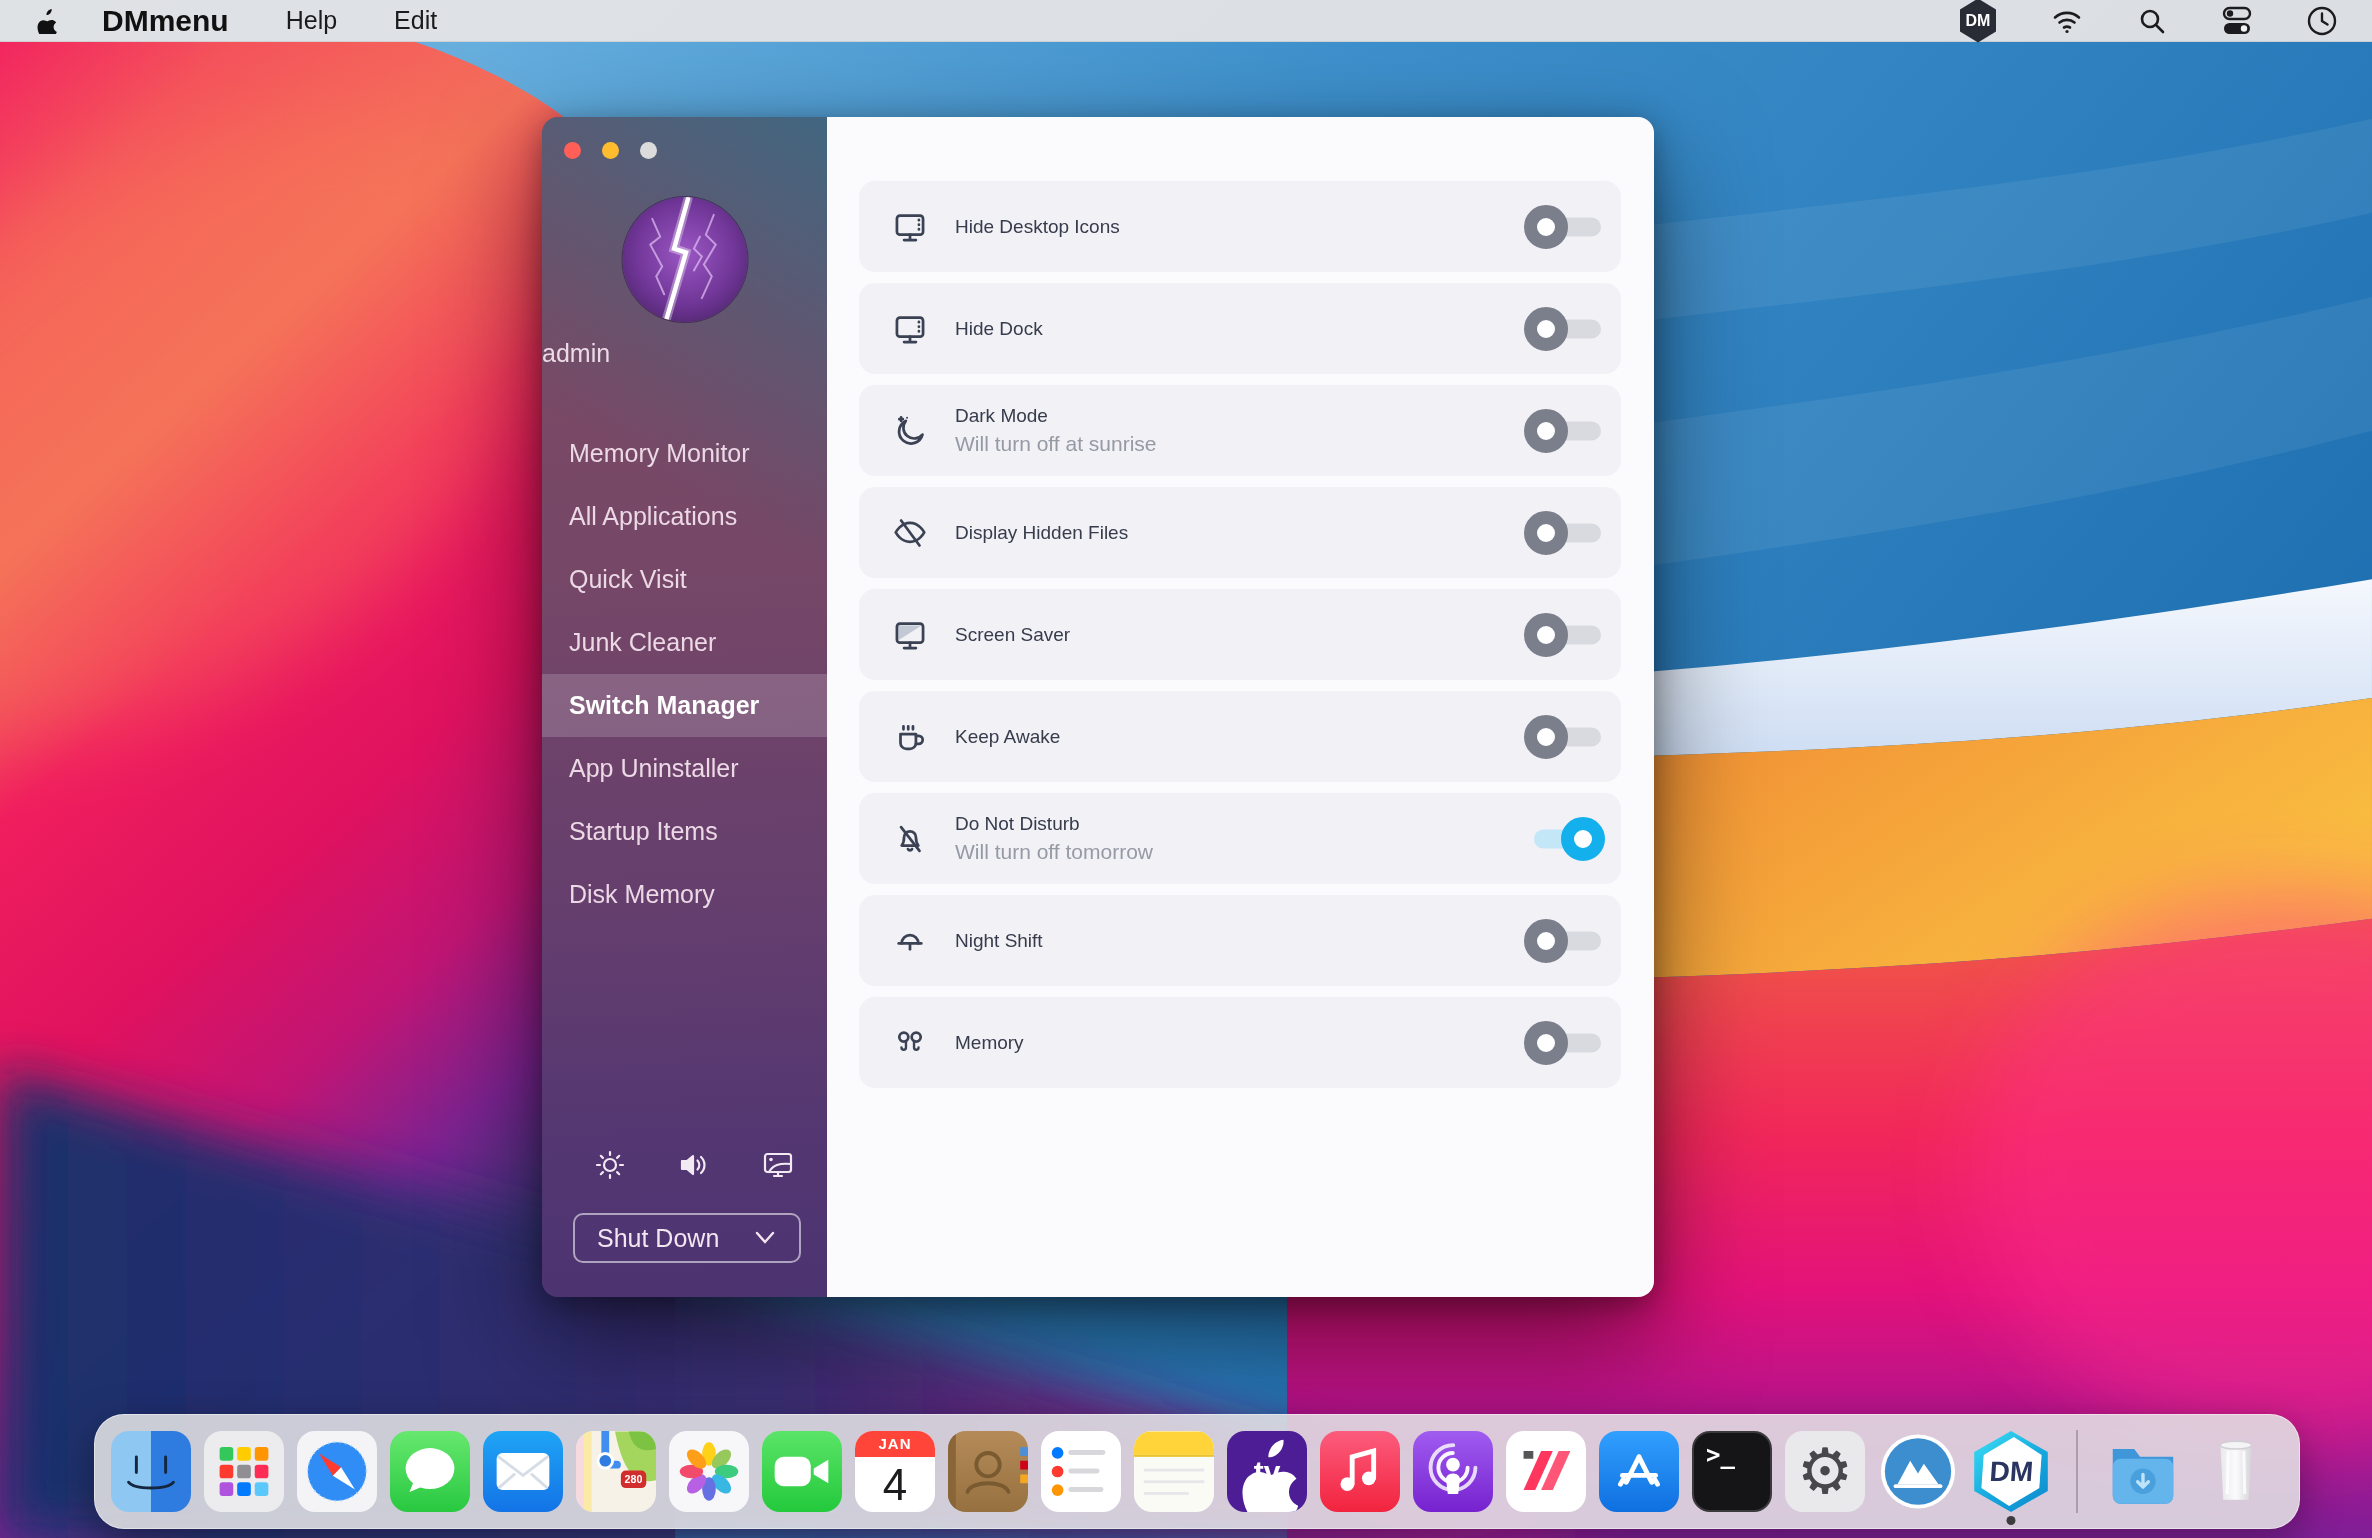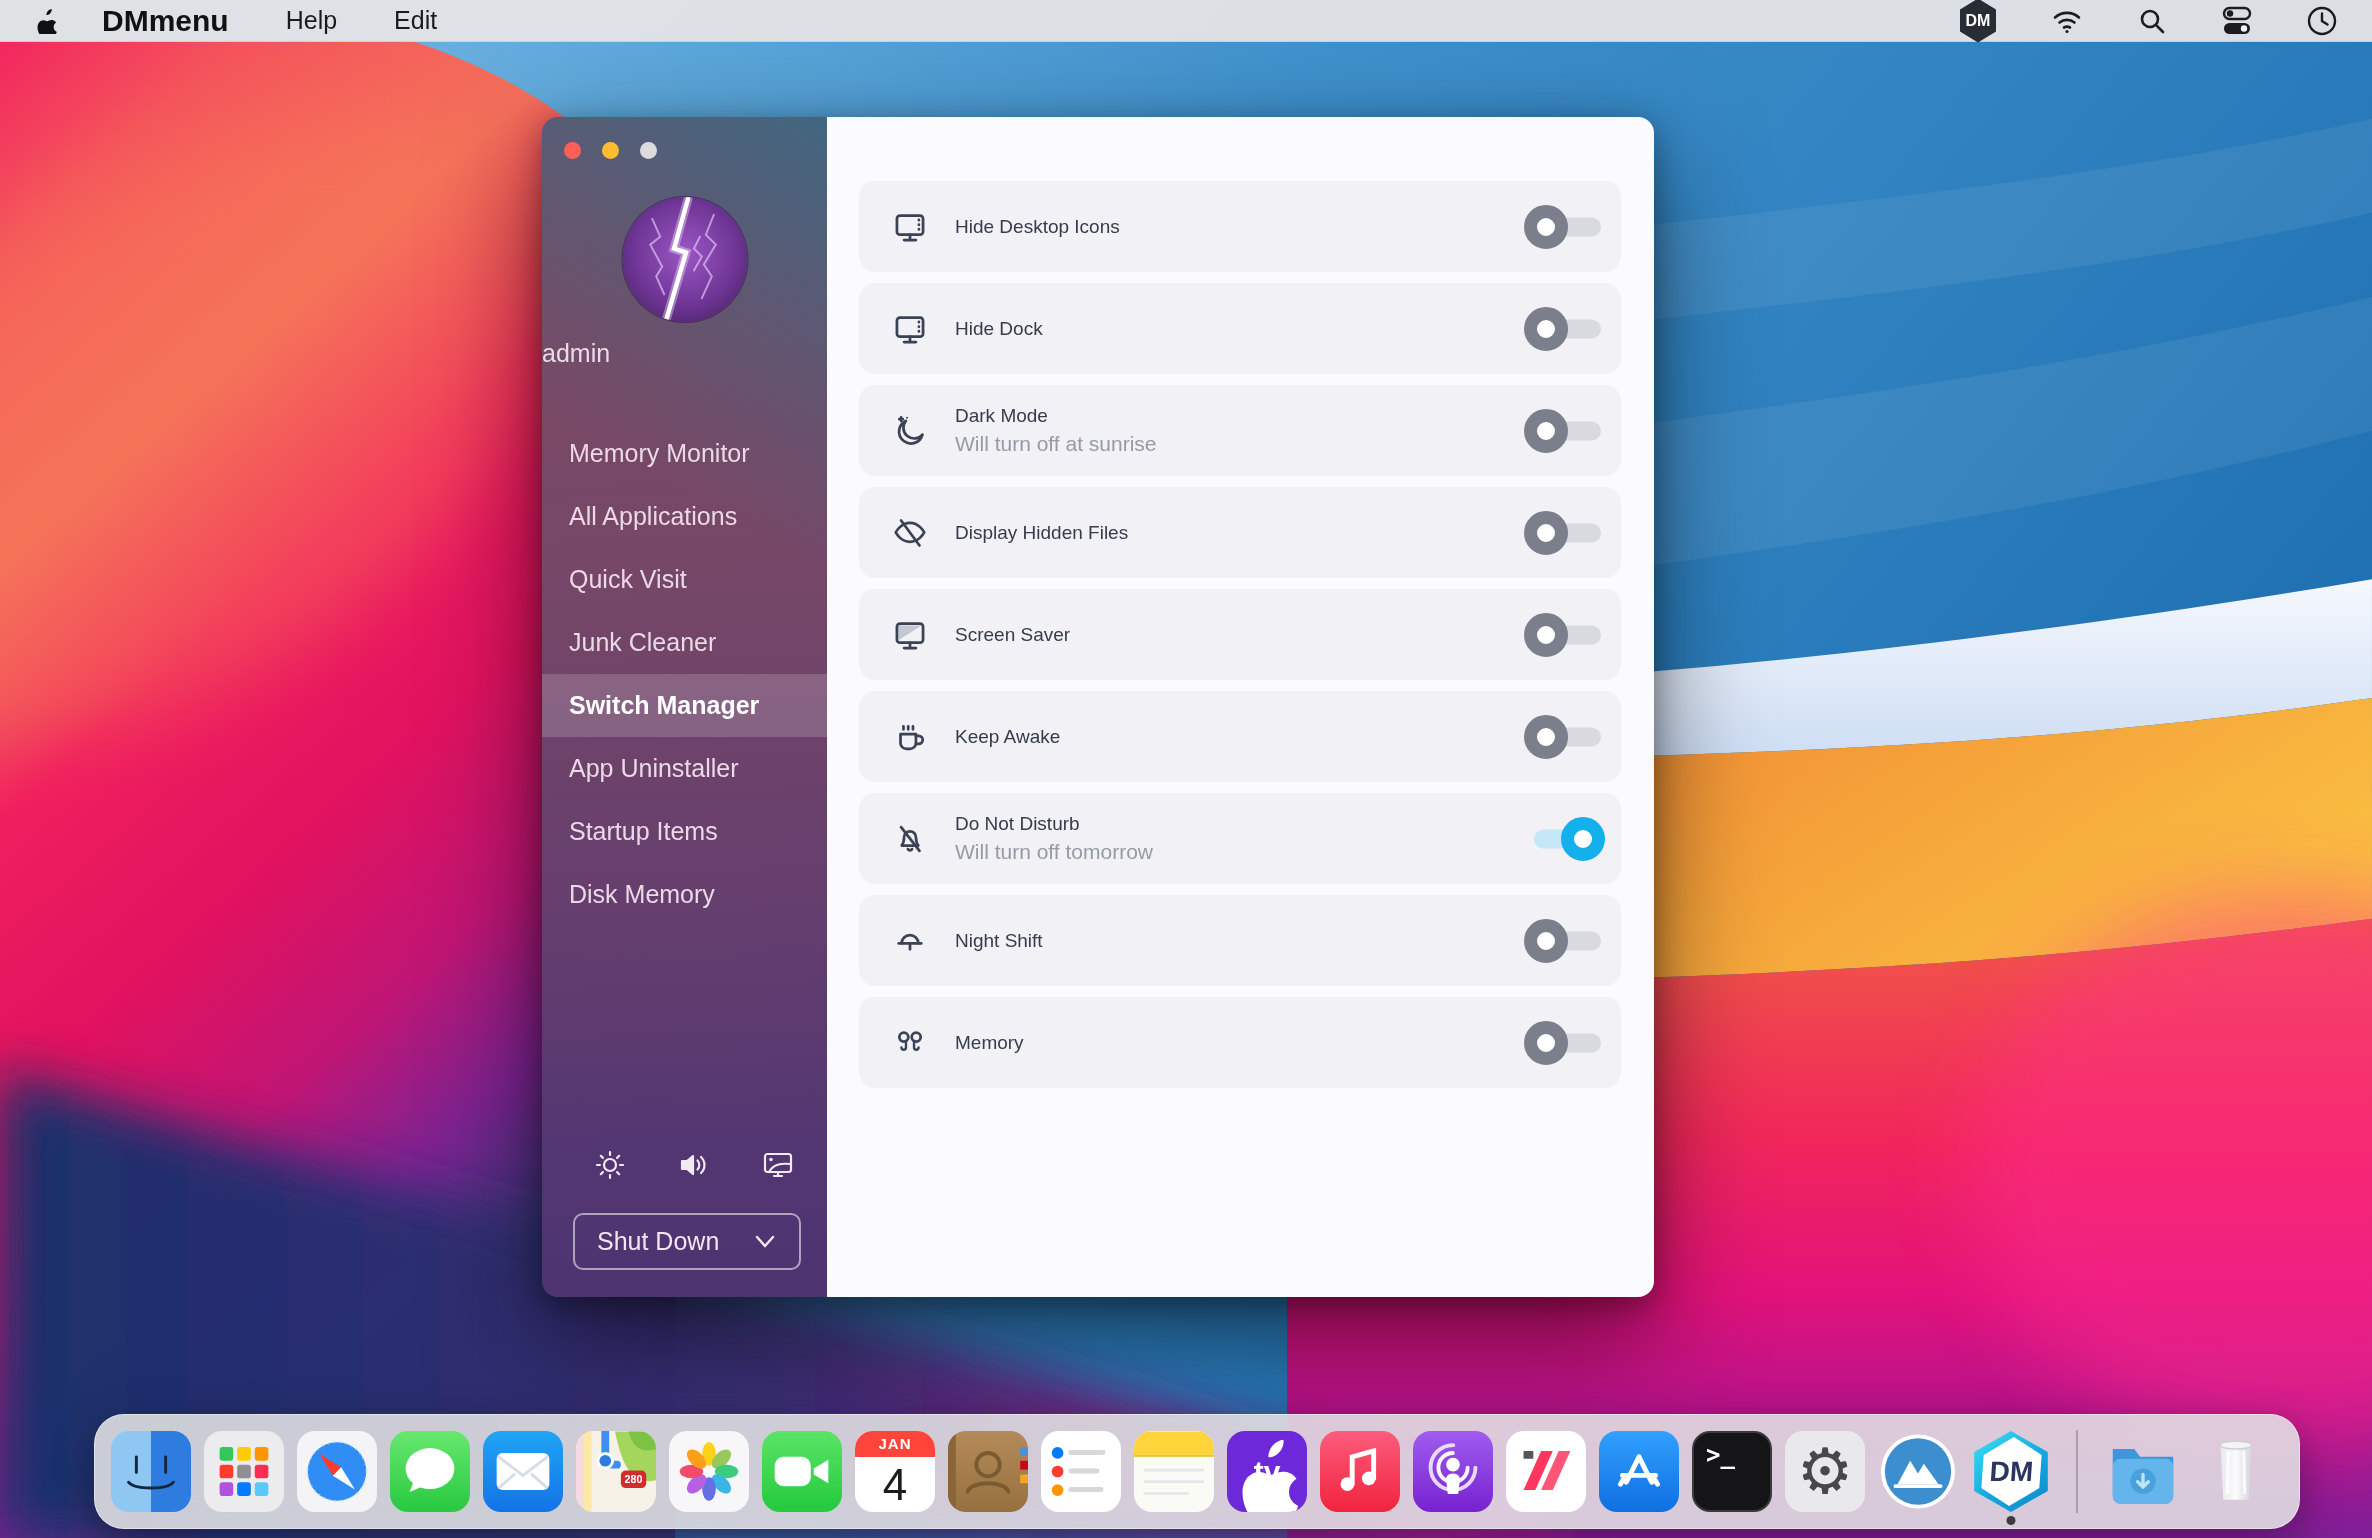--- a/index.html
+++ b/index.html
@@ -34,21 +34,21 @@
   .avatar{position:absolute;top:80px;left:50%;transform:translateX(-50%);width:125px;height:125px;
     border-radius:50%;overflow:hidden;z-index:2;box-shadow:0 0 0 1px rgba(40,10,60,0.5);}
   .avatar svg{display:block;}
   .username{position:absolute;top:222px;left:0;right:0;text-align:left;color:#ecdbe7;
     font-size:25px;z-index:2;}
   .nav{position:absolute;top:305px;left:0;right:0;z-index:2;}
   .nav-item{height:63px;line-height:63px;padding-left:27px;font-size:25px;color:#ecd9e6;cursor:default;}
   .nav-item.sel{background:rgba(255,255,255,0.17);color:#ffffff;font-weight:bold;}
   .quick{position:absolute;top:1030px;left:50px;width:204px;display:flex;justify-content:space-between;z-index:2;}
   .quick svg{width:36px;height:36px;display:block;}
-  .shutdown{position:absolute;top:1096px;left:31px;width:228px;height:57px;box-sizing:border-box;
+  .shutdown{position:absolute;top:1096px;left:31px;width:228px;height:50px;box-sizing:border-box;
     border:2px solid rgba(255,255,255,0.55);border-radius:10px;display:flex;align-items:center;
     justify-content:space-between;padding:0 22px;color:#f2e6f0;font-size:25px;z-index:2;}
 
   .main{flex:1;background:#fbfbfd;padding:64px 33px 0 32px;box-sizing:border-box;
     display:flex;flex-direction:column;gap:11px;}
   .row{height:91px;flex:none;background:#f1f1f6;border-radius:16px;display:flex;align-items:center;
     padding:0 20px 0 32px;box-sizing:border-box;}
   .ricon{width:38px;height:38px;flex:none;display:flex;align-items:center;justify-content:center;}
   .ricon svg{width:38px;height:38px;}
   .rtext{margin-left:26px;display:flex;flex-direction:column;justify-content:center;}
@@ -529,21 +529,21 @@
     <div class="di" style="background:#fbfbf6;">
       <svg viewBox="0 0 82 82">
         <rect x="0" y="0" width="82" height="24" fill="#ffd43b"></rect>
         <rect x="0" y="24" width="82" height="2" fill="#e8c432"></rect>
         <rect x="10" y="38" width="62" height="3" fill="#e7e7ea"></rect>
           <rect x="10" y="50" width="62" height="3" fill="#e7e7ea"></rect>
           <rect x="10" y="62" width="46" height="3" fill="#e7e7ea"></rect>
       </svg>
     </div>
 
-    <div class="di" style="background:#6d28d9;">
+    <div class="di" style="background:#4c1d95;">
       <div class="tv-face">
         <svg width="22" height="26" viewBox="0 0 24 28">
           <path fill="#fff" d="M16.4 7.2c.9-1.1 1.5-2.6 1.3-4.2-1.3.1-2.9 1-3.8 2.1-.8 1-1.6 2.5-1.4 4 1.5.1 3-.8 3.9-1.9Zm3.2 13.9c0-3.1 2.5-4.5 2.6-4.6-1.4-2.1-3.6-2.4-4.4-2.4-1.9-.2-3.6 1.1-4.5 1.1-.9 0-2.4-1.1-3.9-1-2 0-3.9 1.2-4.9 3-2.1 3.7-.5 9.1 1.5 12.1 1 1.4 2.2 3.1 3.7 3 1.5-.1 2.1-1 3.9-1s2.3 1 3.9.9c1.6 0 2.7-1.5 3.6-2.9 1.2-1.7 1.6-3.3 1.7-3.4-.1-.1-3.2-1.3-3.2-4.8Z"></path>
         </svg>
         <span>tv</span>
       </div>
     </div>
 
     <div class="di" style="background:linear-gradient(180deg,#fc5c7d,#f2233e);">
       <svg viewBox="0 0 82 82">

